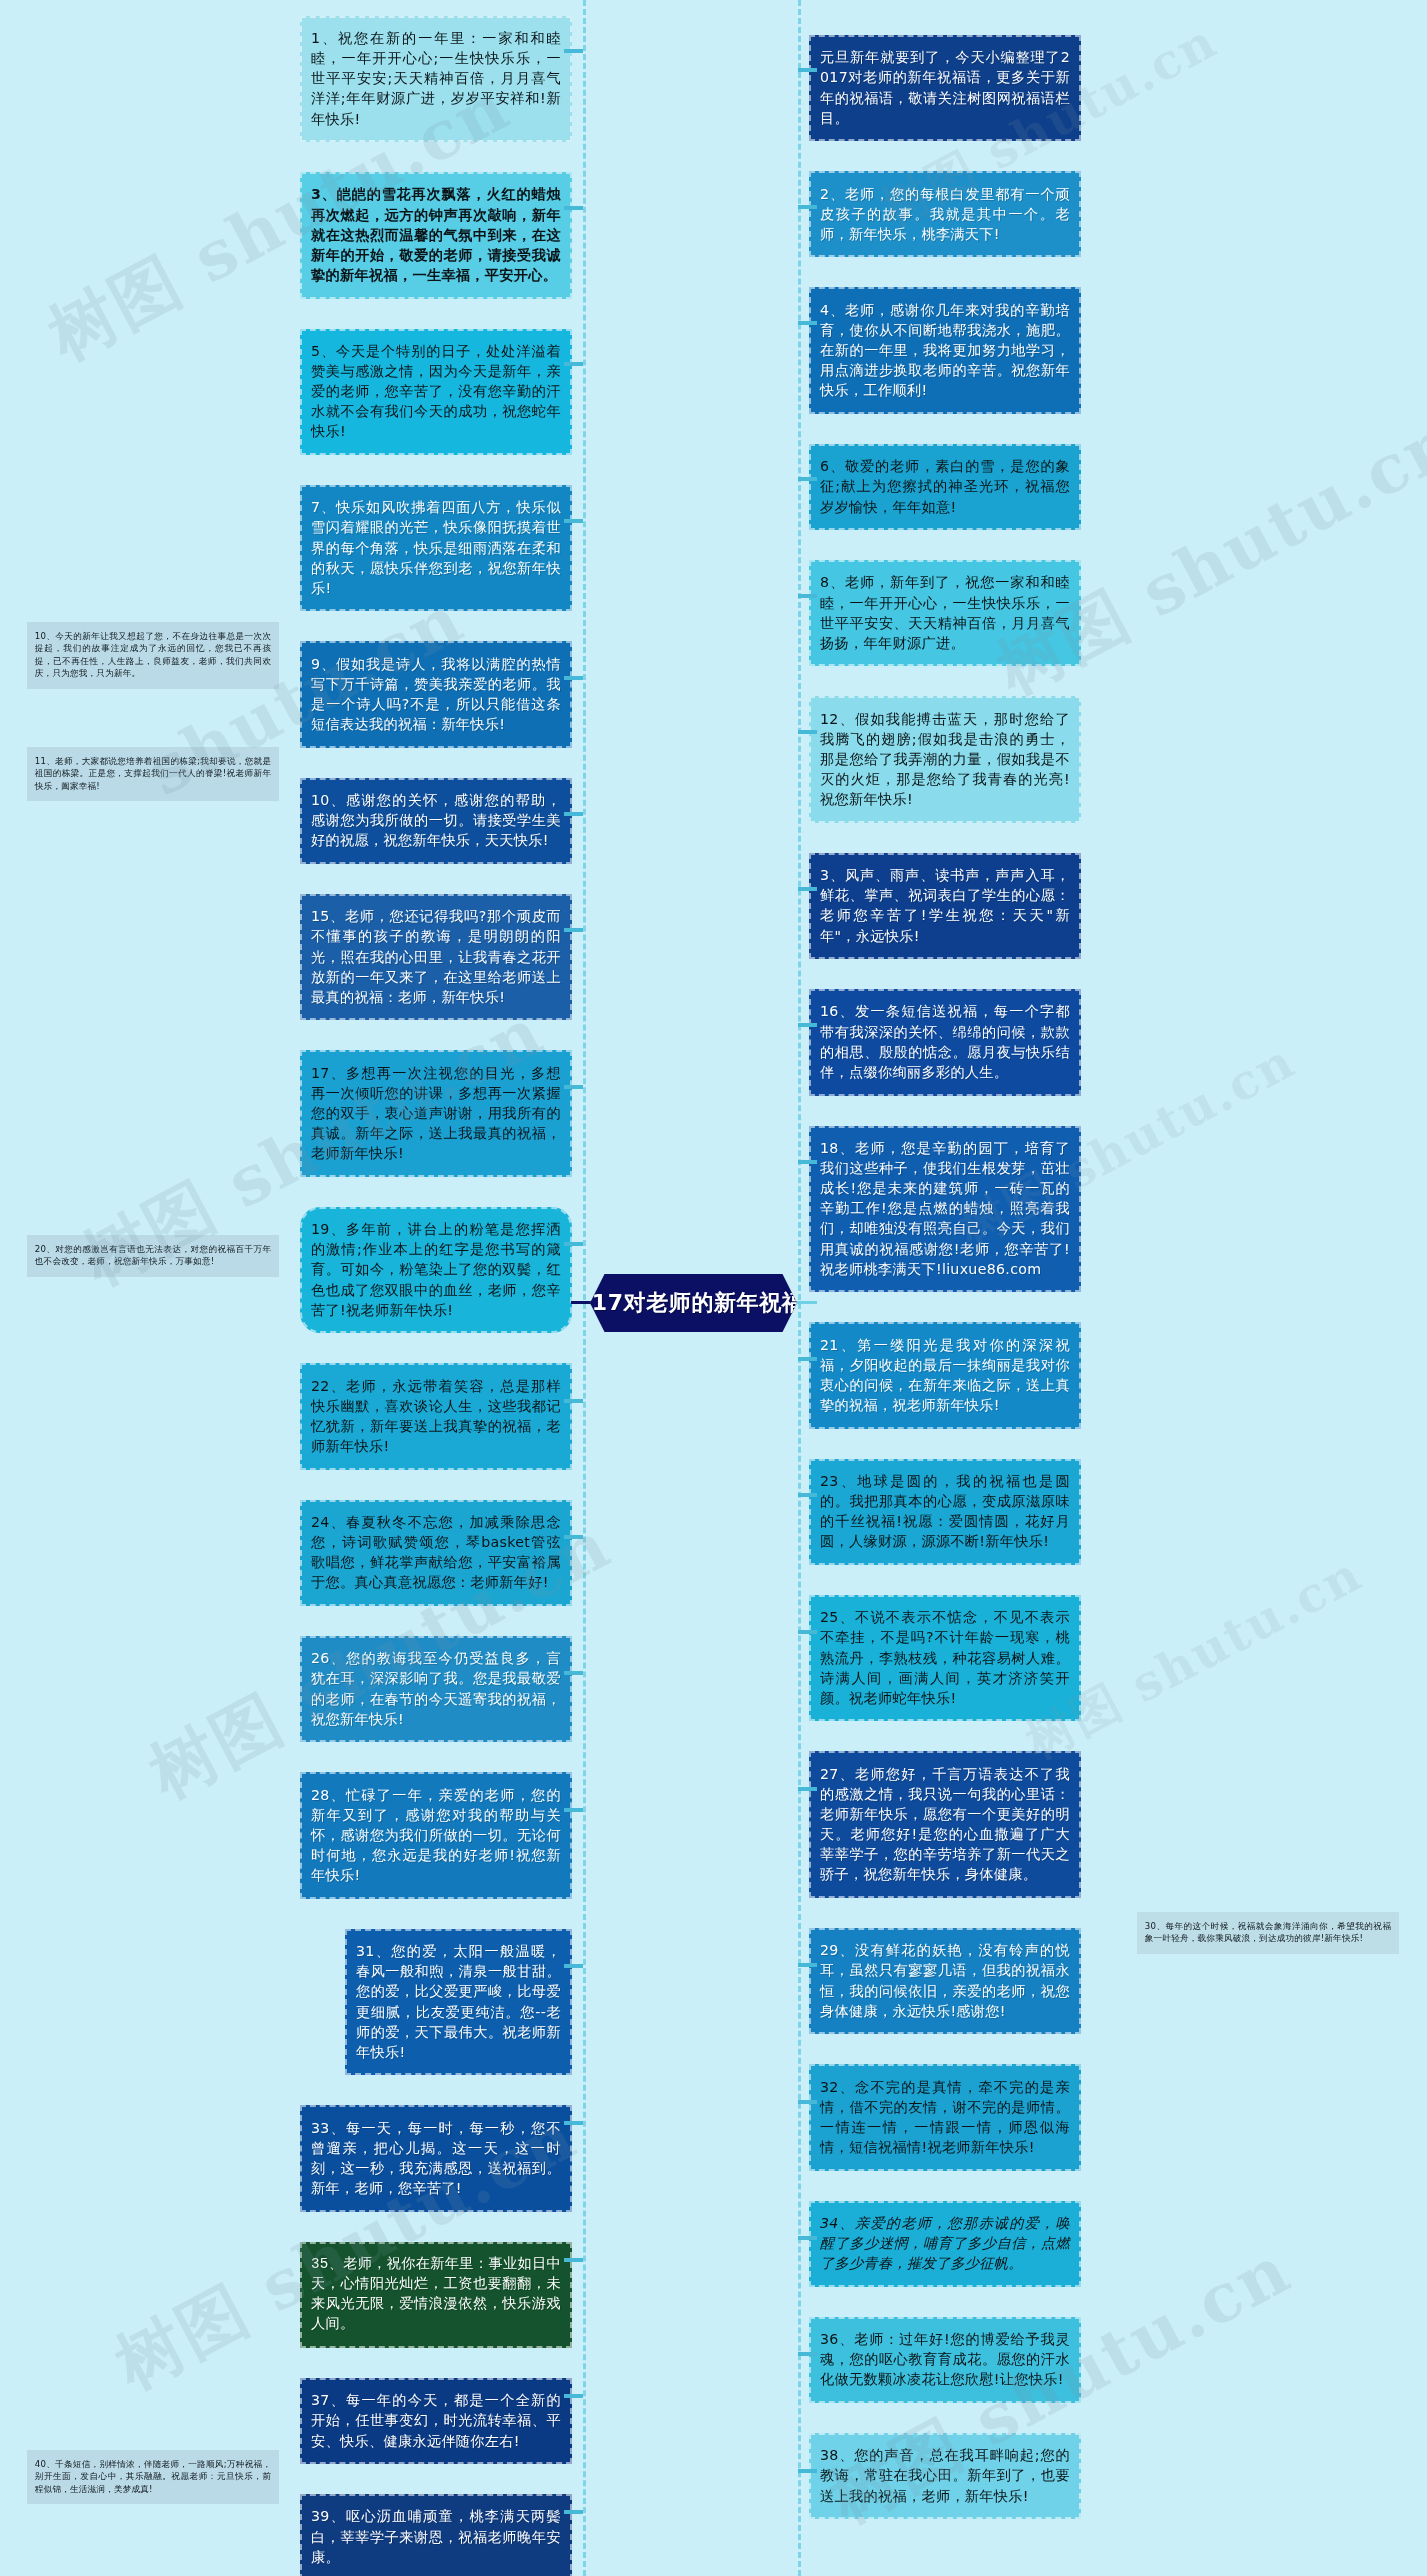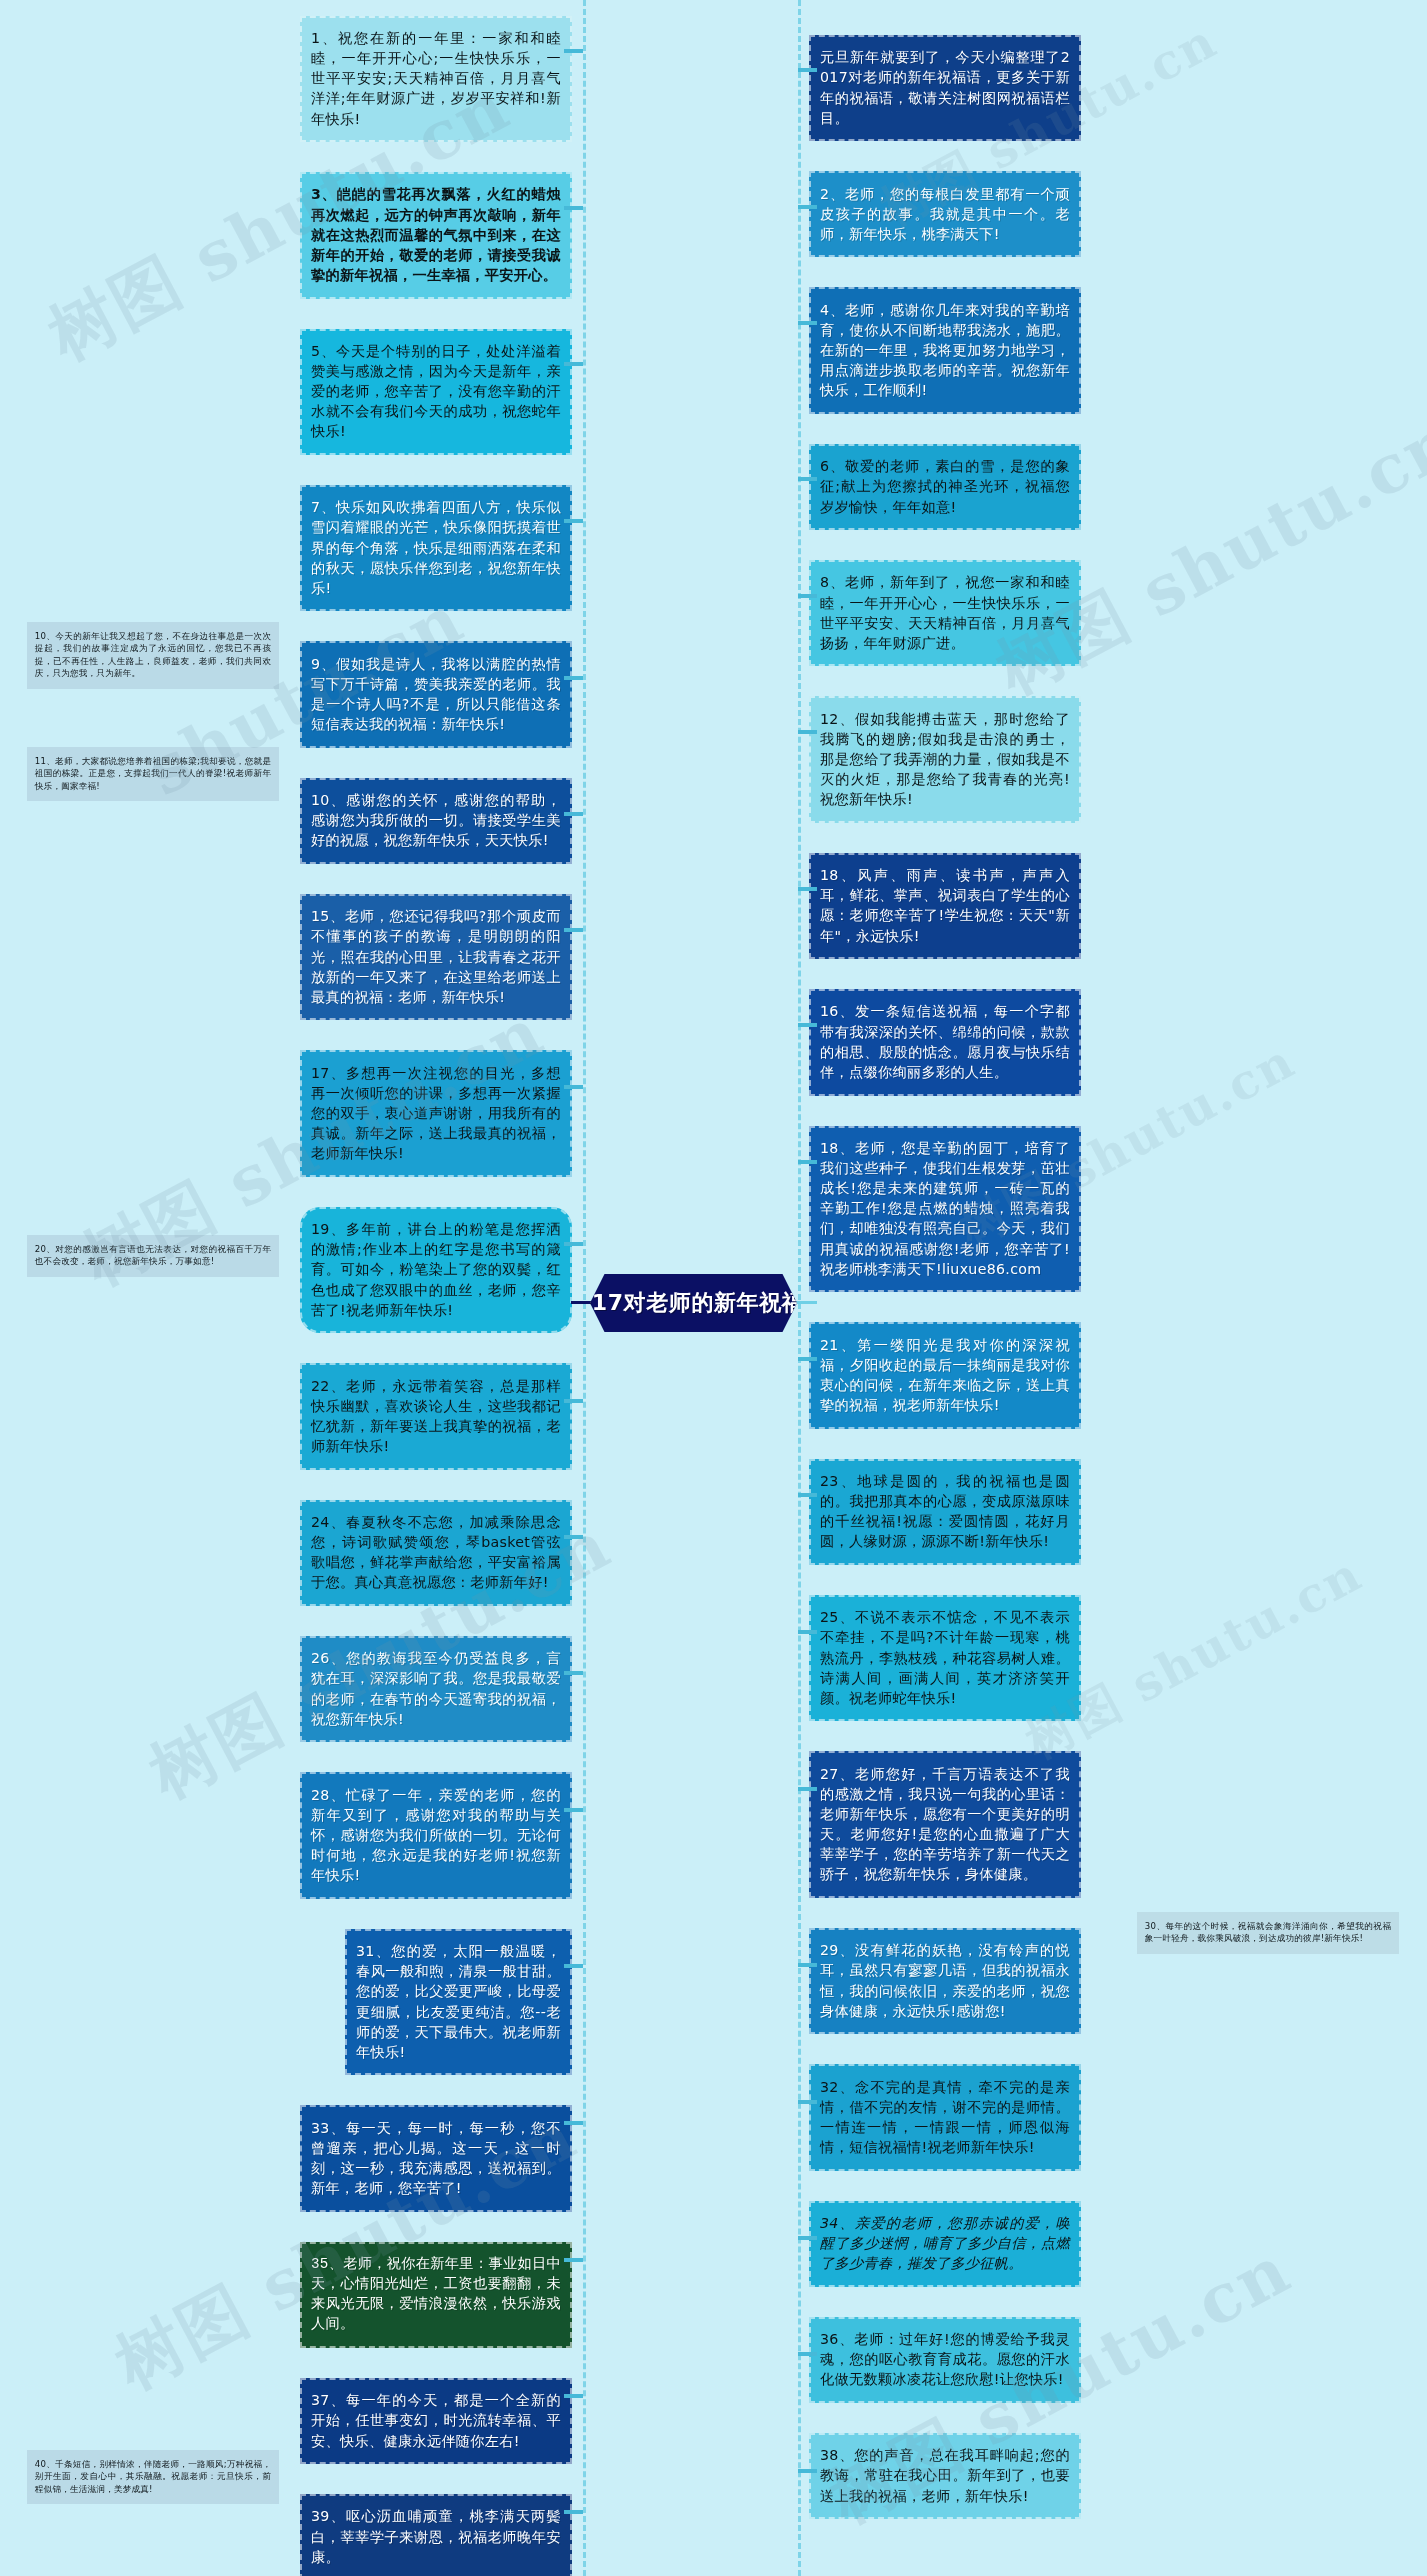--- a/index.html
+++ b/index.html
@@ -121,21 +121,21 @@
     <div class="card light-text" style="background: rgb(11, 58, 133);">37、每一年的今天，都是一个全新的开始，任世事变幻，时光流转幸福、平安、快乐、健康永远伴随你左右!</div>
     <div class="card light-text" style="background: rgb(15, 59, 128);">39、呕心沥血哺顽童，桃李满天两鬓白，莘莘学子来谢恩，祝福老师晚年安康。</div>
   </div>
 <div class="col" id="col-right">
     <div class="card light-text" style="background: rgb(14, 63, 138);">元旦新年就要到了，今天小编整理了2017对老师的新年祝福语，更多关于新年的祝福语，敬请关注树图网祝福语栏目。</div>
     <div class="card light-text" style="background: rgb(29, 143, 201);">2、老师，您的每根白发里都有一个顽皮孩子的故事。我就是其中一个。老师，新年快乐，桃李满天下!</div>
     <div class="card light-text" style="background: rgb(15, 111, 182);">4、老师，感谢你几年来对我的辛勤培育，使你从不间断地帮我浇水，施肥。在新的一年里，我将更加努力地学习，用点滴进步换取老师的辛苦。祝您新年快乐，工作顺利!</div>
     <div class="card dark-text" style="background: rgb(26, 163, 208);">6、敬爱的老师，素白的雪，是您的象征;献上为您擦拭的神圣光环，祝福您岁岁愉快，年年如意!</div>
     <div class="card dark-text" style="background: rgb(69, 198, 226);">8、老师，新年到了，祝您一家和和睦睦，一年开开心心，一生快快乐乐，一世平平安安、天天精神百倍，月月喜气扬扬，年年财源广进。</div>
     <div class="card dark-text" style="background: rgb(138, 219, 235);">12、假如我能搏击蓝天，那时您给了我腾飞的翅膀;假如我是击浪的勇士，那是您给了我弄潮的力量，假如我是不灭的火炬，那是您给了我青春的光亮!祝您新年快乐!</div>
-    <div class="card light-text" style="background: rgb(13, 63, 142);">18、风声、雨声、读书声，声声入耳，鲜花、掌声、祝词表白了学生的心愿：老师您辛苦了!学生祝您：天天"新年"，永远快乐!</div>
+    <div class="card light-text" style="background: rgb(13, 63, 142);">3、风声、雨声、读书声，声声入耳，鲜花、掌声、祝词表白了学生的心愿：老师您辛苦了!学生祝您：天天"新年"，永远快乐!</div>
     <div class="card light-text" style="background: rgb(13, 74, 160);">16、发一条短信送祝福，每一个字都带有我深深的关怀、绵绵的问候，款款的相思、殷殷的惦念。愿月夜与快乐结伴，点缀你绚丽多彩的人生。</div>
     <div class="card light-text" style="background: rgb(15, 94, 176);">18、老师，您是辛勤的园丁，培育了我们这些种子，使我们生根发芽，茁壮成长!您是未来的建筑师，一砖一瓦的辛勤工作!您是点燃的蜡烛，照亮着我们，却唯独没有照亮自己。今天，我们用真诚的祝福感谢您!老师，您辛苦了!祝老师桃李满天下!liuxue86.com</div>
     <div class="card light-text" style="background: rgb(19, 137, 200);">21、第一缕阳光是我对你的深深祝福，夕阳收起的最后一抹绚丽是我对你衷心的问候，在新年来临之际，送上真挚的祝福，祝老师新年快乐!</div>
     <div class="card dark-text" style="background: rgb(26, 167, 211);">23、地球是圆的，我的祝福也是圆的。我把那真本的心愿，变成原滋原味的千丝祝福!祝愿：爱圆情圆，花好月圆，人缘财源，源源不断!新年快乐!</div>
     <div class="card dark-text" style="background: rgb(26, 177, 216);">25、不说不表示不惦念，不见不表示不牵挂，不是吗?不计年龄一现寒，桃熟流丹，李熟枝残，种花容易树人难。诗满人间，画满人间，英才济济笑开颜。祝老师蛇年快乐!</div>
     <div class="card light-text" style="background: rgb(15, 75, 156);">27、老师您好，千言万语表达不了我的感激之情，我只说一句我的心里话：老师新年快乐，愿您有一个更美好的明天。老师您好!是您的心血撒遍了广大莘莘学子，您的辛劳培养了新一代天之骄子，祝您新年快乐，身体健康。</div>
     <div class="card light-text" style="background: rgb(22, 129, 194);">29、没有鲜花的妖艳，没有铃声的悦耳，虽然只有寥寥几语，但我的祝福永恒，我的问候依旧，亲爱的老师，祝您身体健康，永远快乐!感谢您!</div>
     <div class="card dark-text" style="background: rgb(27, 162, 208);">32、念不完的是真情，牵不完的是亲情，借不完的友情，谢不完的是师情。一情连一情，一情跟一情，师恩似海情，短信祝福情!祝老师新年快乐!</div>
     <div class="card dark-text" style="background: rgb(27, 175, 215); font-style: italic;">34、亲爱的老师，您那赤诚的爱，唤醒了多少迷惘，哺育了多少自信，点燃了多少青春，摧发了多少征帆。</div>
     <div class="card dark-text" style="background: rgb(61, 192, 222);">36、老师：过年好!您的博爱给予我灵魂，您的呕心教育育成花。愿您的汗水化做无数颗冰凌花让您欣慰!让您快乐!</div>

